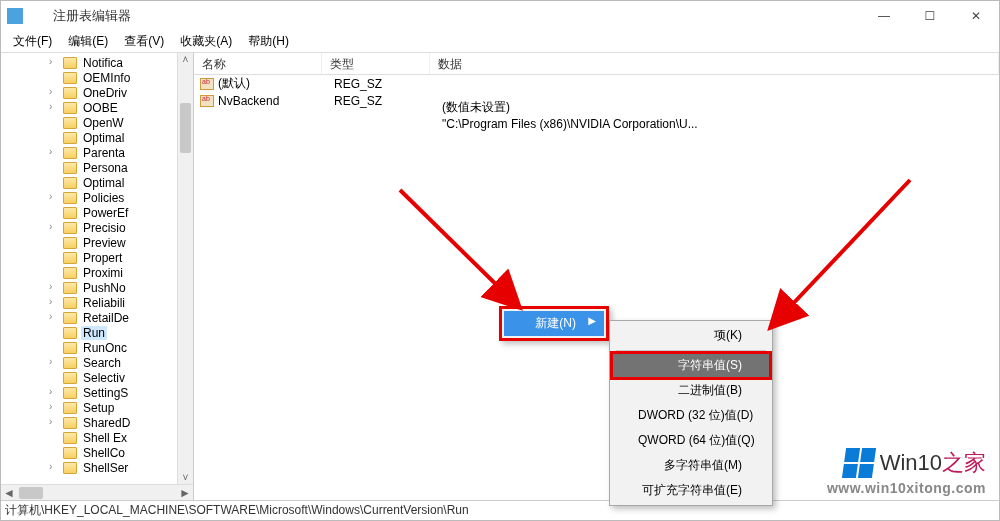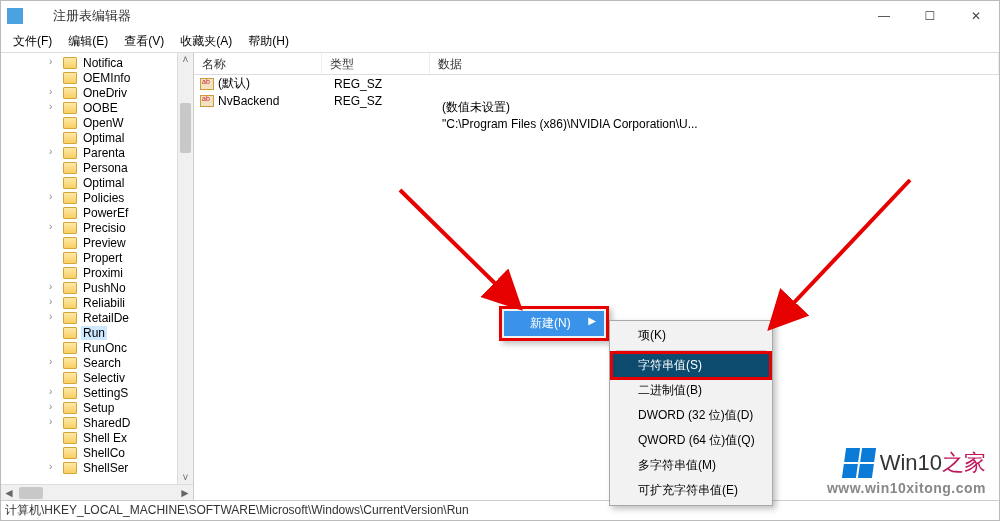--- a/index.html
+++ b/index.html
@@ -111,22 +111,22 @@
 
     
     .ctx-menu {
       position:absolute;
       background:#f2f2f2;
       border:1px solid #a8a8a8;
       box-shadow: 3px 3px 6px rgba(0,0,0,.25);
       padding:2px;
       font-size:12px;
     }
-    .ctx-item { padding:4px 28px 4px 26px; white-space:nowrap; position:relative; }
-    .ctx-item.highlight { background:#0c4a6e; color:#fff; }
+    .ctx-item { padding:4px 28px 4px 26px; white-space:nowrap; position:relative;text-align:right; }
+    .ctx-item.highlight { background:#737373; color:#fff; }
     .ctx-item .sub-arrow { position:absolute; right:8px; top:4px; font-size:10px;}
     .highlight-box { border:3px solid #e60000; }
 
     #ctx1 { left:499px; top:306px; width:110px; }
     #ctx1 .ctx-item.highlight{ background:#3a93e9; }
     #ctx2 { left:609px; top:320px; width:164px; }
 
     
     .arrow-svg { position:absolute; pointer-events:none; }
 

